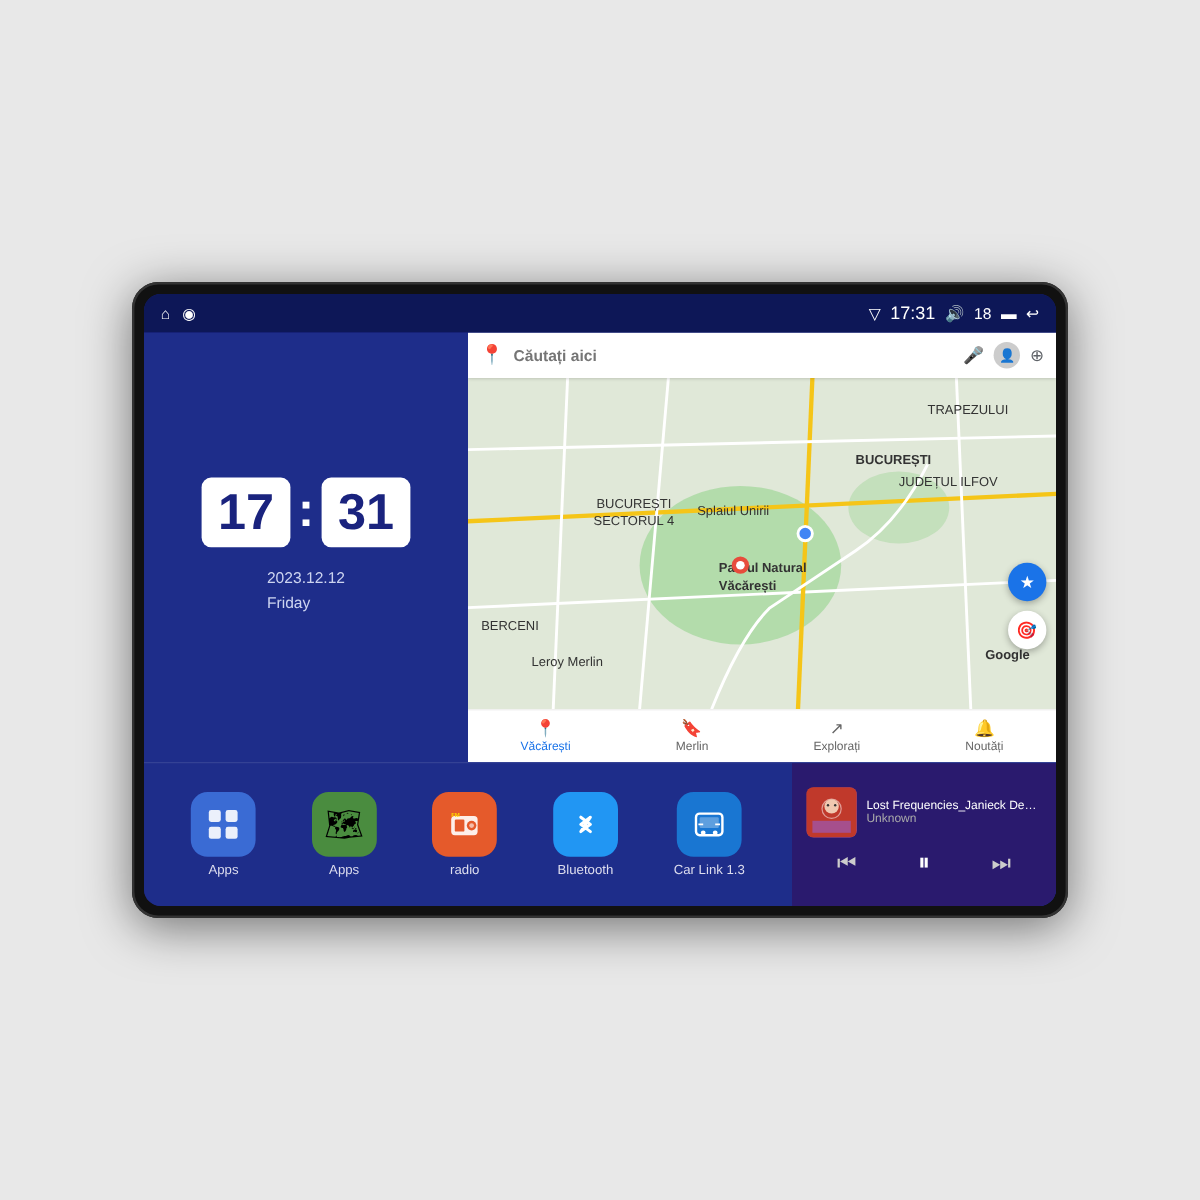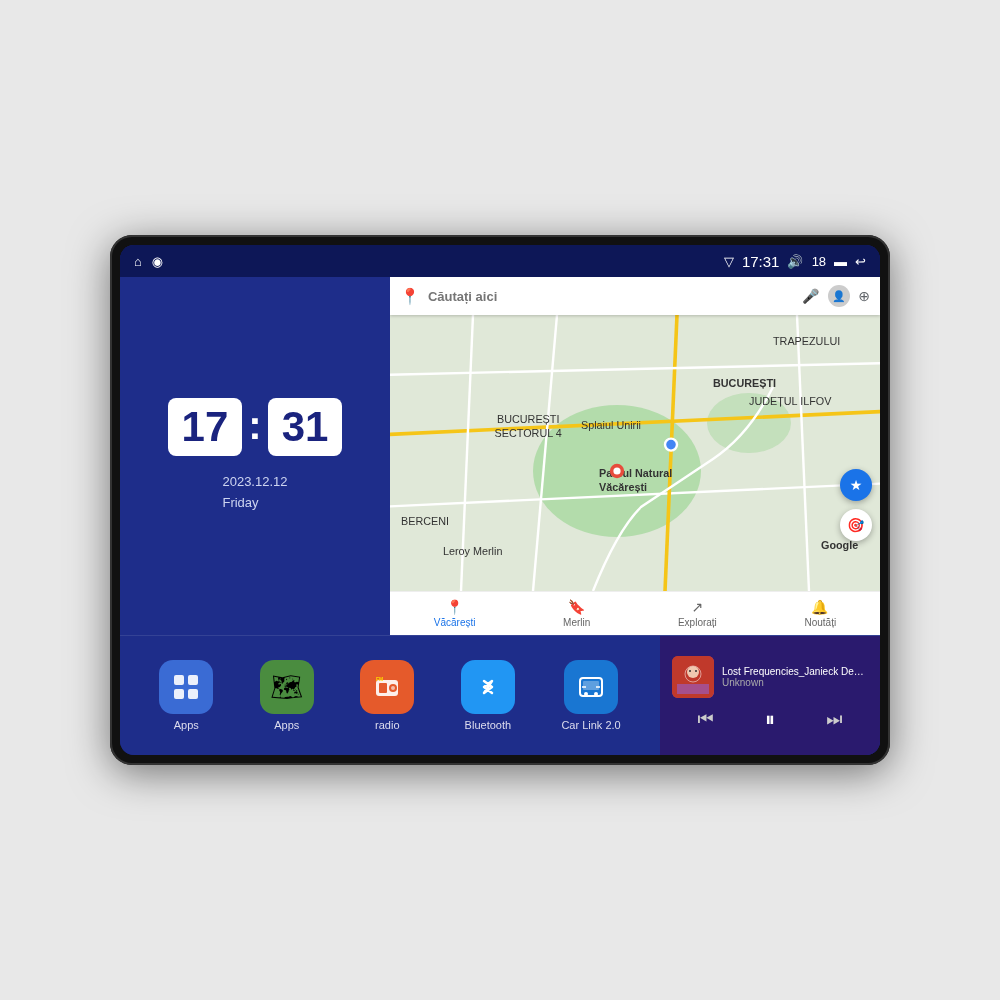--- a/index.html
+++ b/index.html
@@ -403,21 +403,21 @@
             <div class="app-icon-circle" style="background:#1976d2;">
               <svg width="30" height="30" viewBox="0 0 30 30">
                 <rect x="4" y="6" width="22" height="18" rx="3" fill="none" stroke="white" stroke-width="2"></rect>
                 <rect x="7" y="9" width="16" height="9" rx="1" fill="white" opacity="0.3"></rect>
                 <circle cx="10" cy="22" r="2" fill="white"></circle>
                 <circle cx="20" cy="22" r="2" fill="white"></circle>
                 <line x1="6" y1="15" x2="10" y2="15" stroke="white" stroke-width="1.5"></line>
                 <line x1="20" y1="15" x2="24" y2="15" stroke="white" stroke-width="1.5"></line>
               </svg>
             </div>
-            <span class="app-label">Car Link 2.0</span>
+            <span class="app-label">Car Link 1.3</span>
           </div>
         </div>
 
         <div class="music-player">
           <div class="music-info">
             <div class="music-thumb">
               <svg width="42" height="42" viewBox="0 0 42 42">
                 <rect width="42" height="42" fill="#c0392b"></rect>
                 <circle cx="21" cy="18" r="8" fill="none" stroke="white" opacity="0.5" stroke-width="1"></circle>
                 <rect x="5" y="28" width="32" height="10" fill="#9b59b6" opacity="0.7"></rect>

